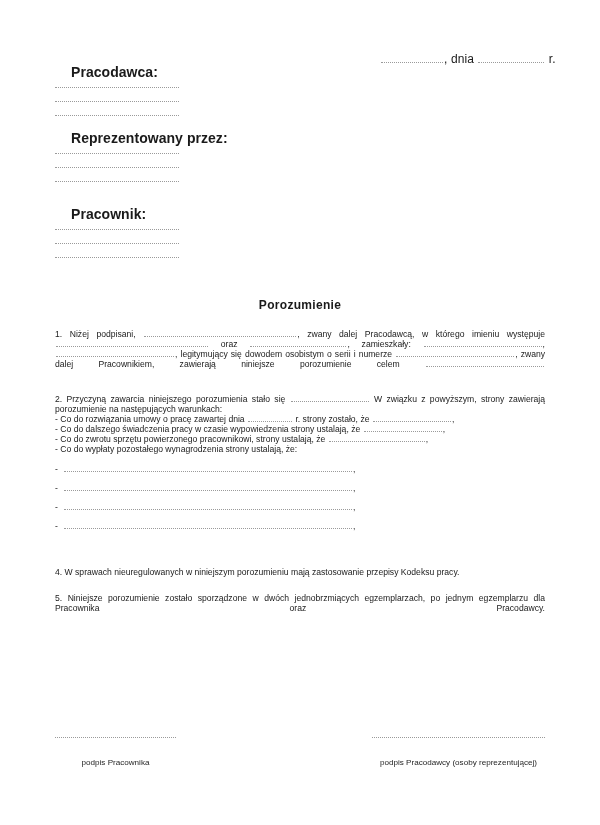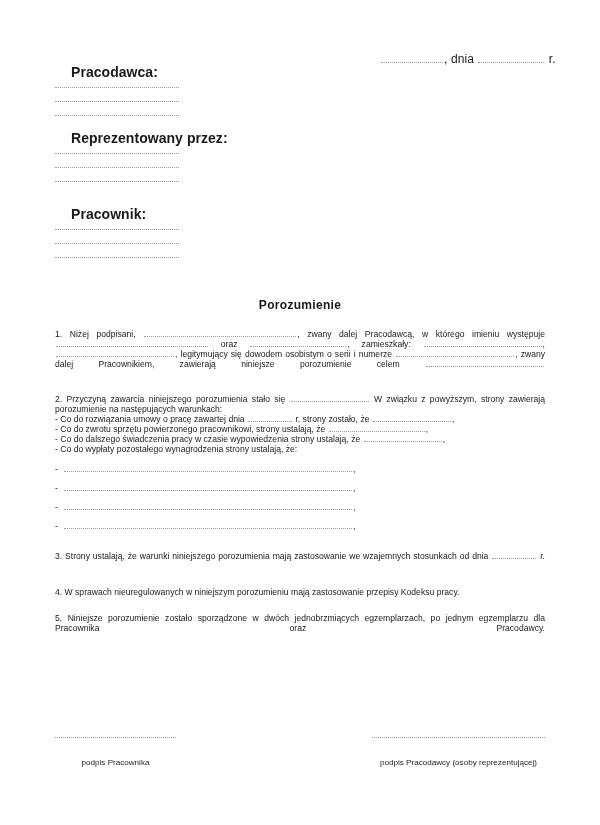--- a/index.html
+++ b/index.html
@@ -232,27 +232,27 @@
     </div>
 
     <div class="para bullet"><span>-</span>
       <span>Co do rozwiązania umowy o pracę zawartej dnia</span>
       <span class="dots w-xs"></span>
       <span>r. strony zostało, że</span>
       <span class="dots w-sm"></span><span>,</span>
     </div>
 
     <div class="para bullet"><span>-</span>
+      <span>Co do dalszego świadczenia pracy w czasie wypowiedzenia strony ustalają, że</span>
+      <span class="dots w-sm"></span><span>,</span>
+    </div>
+
+    <div class="para bullet"><span>-</span>
       <span>Co do zwrotu sprzętu powierzonego pracownikowi, strony ustalają, że</span>
       <span class="dots w-q"></span><span>,</span>
-    </div>
-
-    <div class="para bullet"><span>-</span>
-      <span>Co do dalszego świadczenia pracy w czasie wypowiedzenia strony ustalają, że</span>
-      <span class="dots w-sm"></span><span>,</span>
     </div>
 
     <div class="para bullet"><span>-</span>
       <span>Co do wypłaty pozostałego wynagrodzenia strony ustalają, że:</span>
     </div>
 
     <div class="sub-rows">
       <div class="sub-row">
         <span class="dash">-</span>
         <span class="fill"></span>
@@ -270,25 +270,20 @@
       </div>
       <div class="sub-row">
         <span class="dash">-</span>
         <span class="fill"></span>
         <span class="comma">,</span>
       </div>
     </div>
 
     <div class="gap-lg"></div>
 
-    <div class="para justified"><span>3.</span>
-      <span>Strony ustalają, że warunki niniejszego porozumienia mają zastosowanie we wzajemnych stosunkach od dnia</span>
-      <span class="dots w-xs"></span>
-      <span>r.</span>
-    </div>
 
     <div class="gap-lg"></div>
 
     <div class="para"><span>4.</span>
       <span>W sprawach nieuregulowanych w niniejszym porozumieniu mają zastosowanie przepisy Kodeksu pracy.</span>
     </div>
 
     <div class="gap-lg"></div>
 
     <div class="para justified"><span>5.</span>

